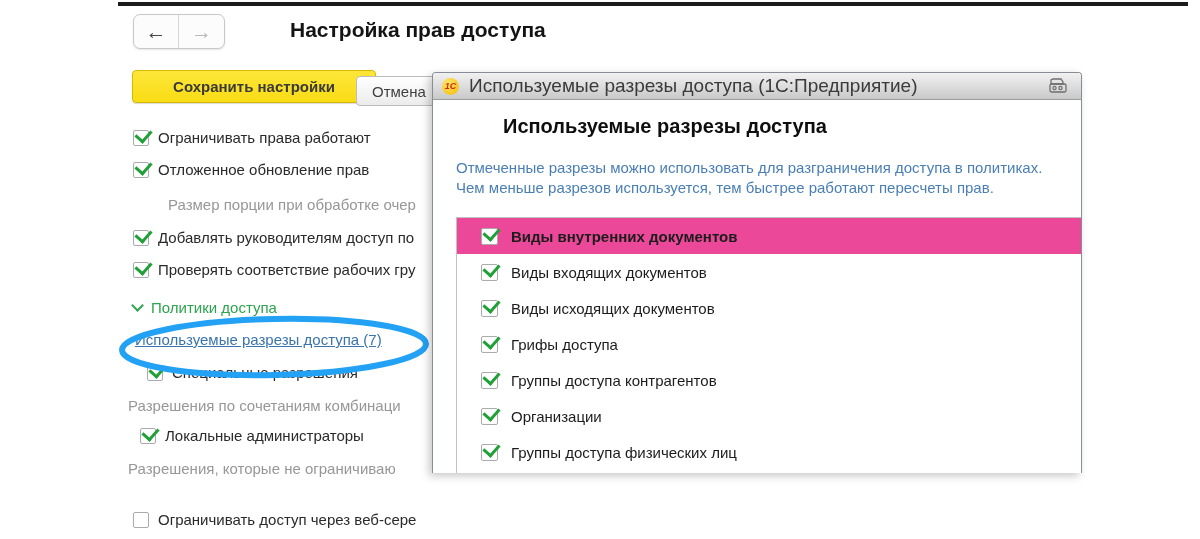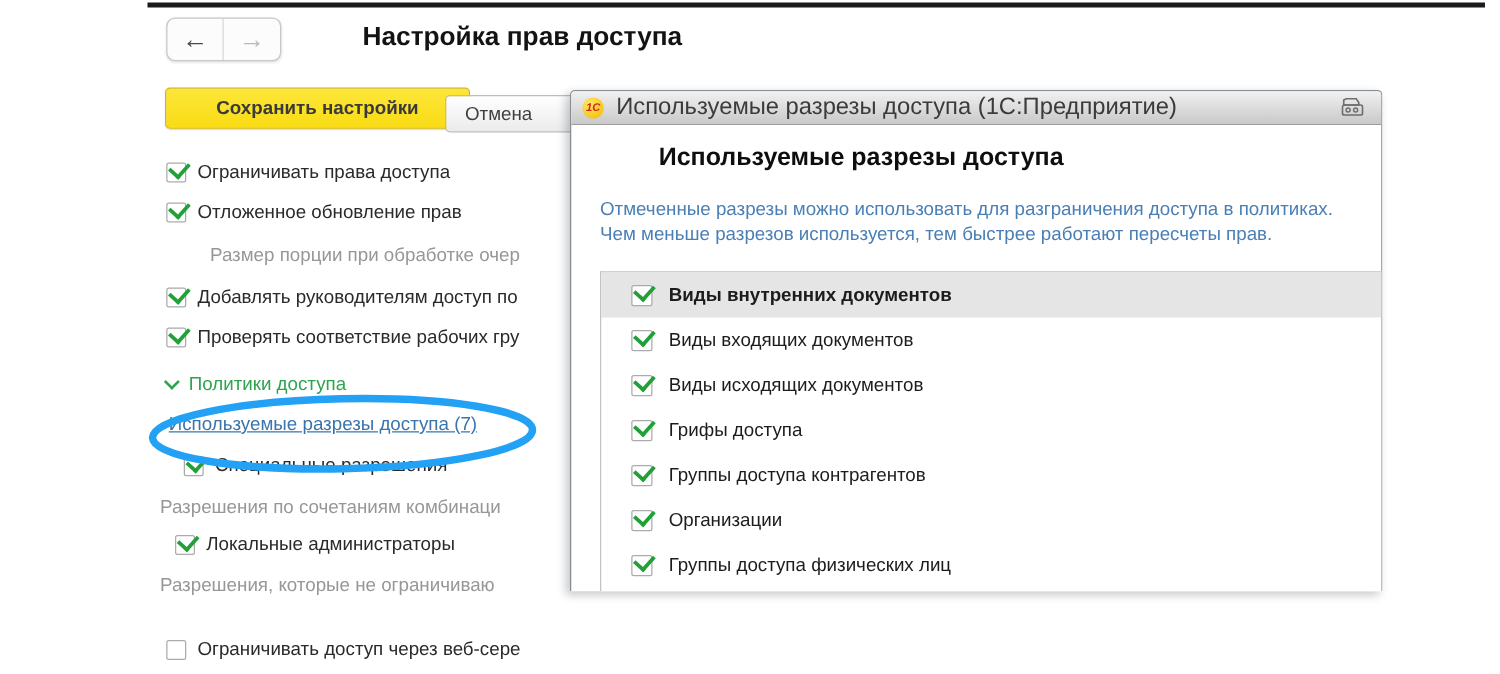--- a/index.html
+++ b/index.html
@@ -38,42 +38,42 @@
 
   .cb { position:relative; width:16px; height:16px; background:#fff; border:1px solid #ababab;
         border-radius:2px; flex:none; }
   .cb.checked::after { content:''; position:absolute; left:2px; top:-2px; width:12px; height:8px;
         border-left:3px solid #21a038; border-bottom:3px solid #21a038; transform:rotate(-48deg); }
 
   
   .oval { position:absolute; left:114px; top:310px; z-index:4; pointer-events:none; }
 
   
-  .dialog { position:absolute; left:456px; top:72px; width:650px; height:401px; background:#fff;
+  .dialog { position:absolute; left:432px; top:72px; width:650px; height:401px; background:#fff;
             border:1px solid #868d95; border-bottom:none; border-radius:4px 4px 0 0;
             box-shadow:-3px 3px 8px rgba(0,0,0,.22); z-index:10; overflow:hidden; }
   .titlebar { height:27px; background:linear-gradient(#f1f1f1,#c9c9c9); border-bottom:1px solid #9d9d9d;
               display:flex; align-items:center; padding:0 9px; }
   .app-icon { width:17px; height:17px; border-radius:50%; flex:none;
               background:radial-gradient(circle at 35% 30%, #ffe765, #f2b900); color:#d6281a;
               font-size:9px; font-weight:bold; font-style:italic;
               display:flex; align-items:center; justify-content:center; }
   .title-text { margin-left:10px; font-size:19px; color:#3b3b3b; white-space:nowrap; }
   .printer { margin-left:auto; margin-right:4px; display:flex; }
 
   .dlg-heading { position:absolute; left:23px; top:42px; font-size:20px; font-weight:bold; color:#0e0e0e;margin-left:47px; }
   .dlg-desc { position:absolute; left:23px; top:85px; width:627px; overflow:hidden;
               font-size:15px; line-height:20px; color:#4a7fb5; white-space:nowrap; }
 
   .list { position:absolute; left:23px; top:144px; width:627px; height:307px;
           border:1px solid #c2c2c2; border-right:none; background:#fff; }
   .lrow { height:36px; display:flex; align-items:center; gap:13px; padding-left:24px;
           font-size:15px; color:#1c1c1c; white-space:nowrap; }
   .lrow .cb { width:17px; height:17px; }
-  .lrow.selected { background:#e5e5e5; font-weight:bold; }
+  .lrow.selected { background:#ec4899; font-weight:bold; }
 
   .clipped-link { position:absolute; left:23px; top:457px; height:10px; overflow:hidden;
                   font-size:15px; font-weight:bold; color:#3a74ad; text-decoration:underline; }
 </style>
 </head>
 <body>
 
 <div class="stage">
 
   <div class="topline"></div>
@@ -87,21 +87,21 @@
     </div>
   </div>
 
   <div class="page-title">Настройка прав доступа</div>
 
   <button class="btn-save">Сохранить настройки</button>
   <button class="btn-cancel">Отмена</button>
 
   <div class="srow" style="left:133px; top:129px;">
     <span class="cb checked"></span>
-    <span>Ограничивать права доступа</span>
+    <span>Ограничивать права работают</span>
   </div>
   <div class="srow" style="left:133px; top:161px;">
     <span class="cb checked"></span>
     <span>Отложенное обновление прав</span>
   </div>
   <div class="srow note" style="left:168px; top:196px;">
     <span>Размер порции при обработке очер</span>
   </div>
   <div class="srow" style="left:133px; top:229px;">
     <span class="cb checked"></span>

